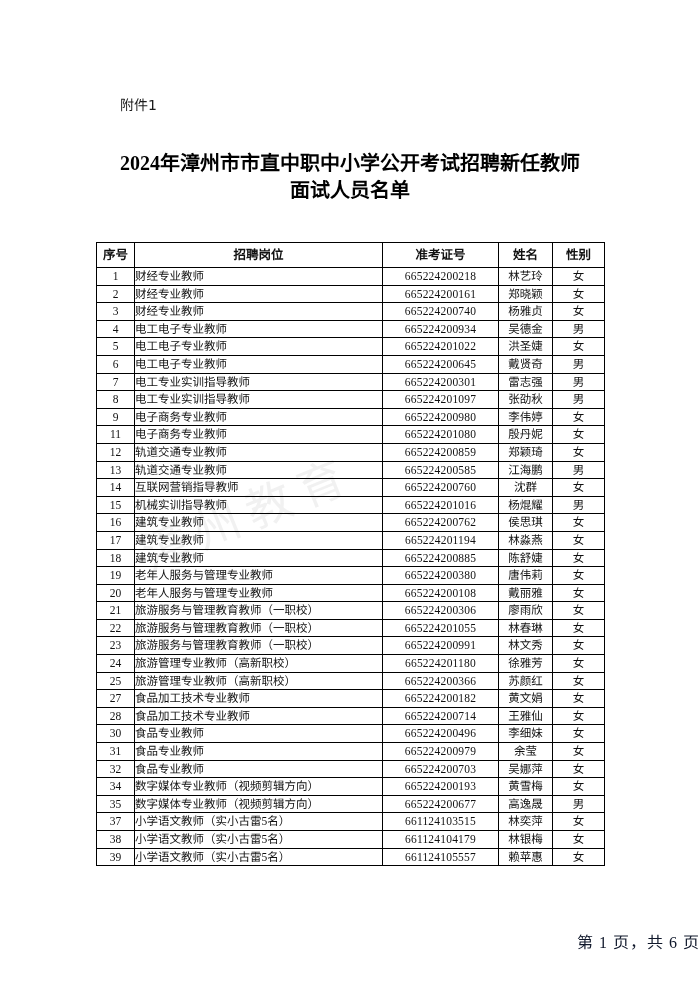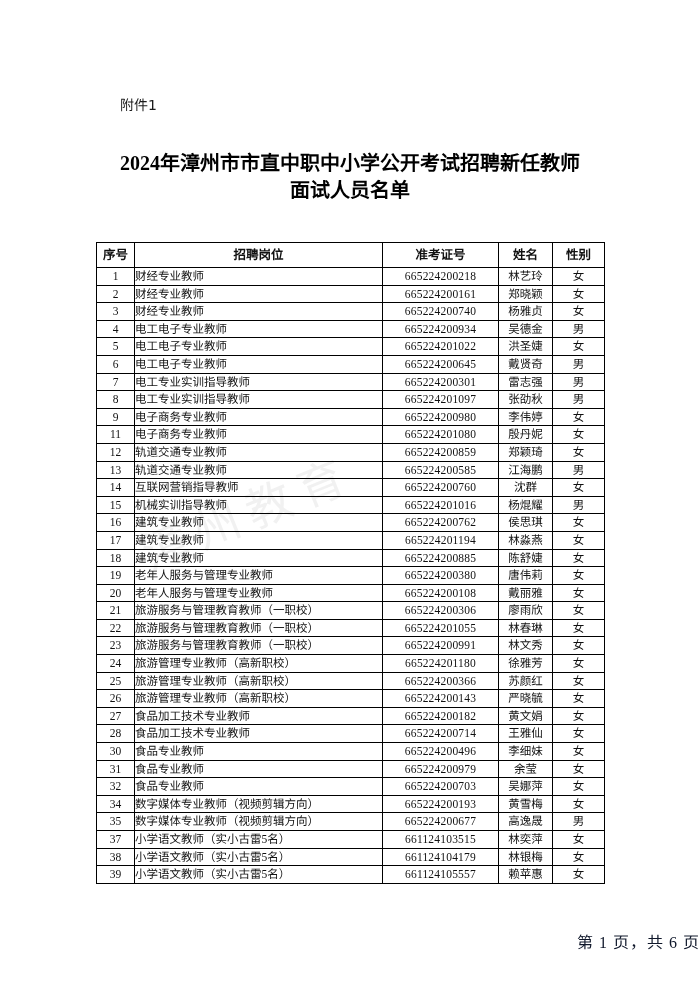--- a/index.html
+++ b/index.html
@@ -333,27 +333,20 @@
             <td class="sex">女</td>
           </tr>
           <tr>
             <td class="seq">25</td>
             <td class="post">旅游管理专业教师（高新职校）</td>
             <td class="exam">665224200366</td>
             <td class="name">苏颜红</td>
             <td class="sex">女</td>
           </tr>
           <tr>
-            <td class="seq">26</td>
-            <td class="post">旅游管理专业教师（高新职校）</td>
-            <td class="exam">665224200143</td>
-            <td class="name">严晓毓</td>
-            <td class="sex">女</td>
-          </tr>
-          <tr>
             <td class="seq">27</td>
             <td class="post">食品加工技术专业教师</td>
             <td class="exam">665224200182</td>
             <td class="name">黄文娟</td>
             <td class="sex">女</td>
           </tr>
           <tr>
             <td class="seq">28</td>
             <td class="post">食品加工技术专业教师</td>
             <td class="exam">665224200714</td>

